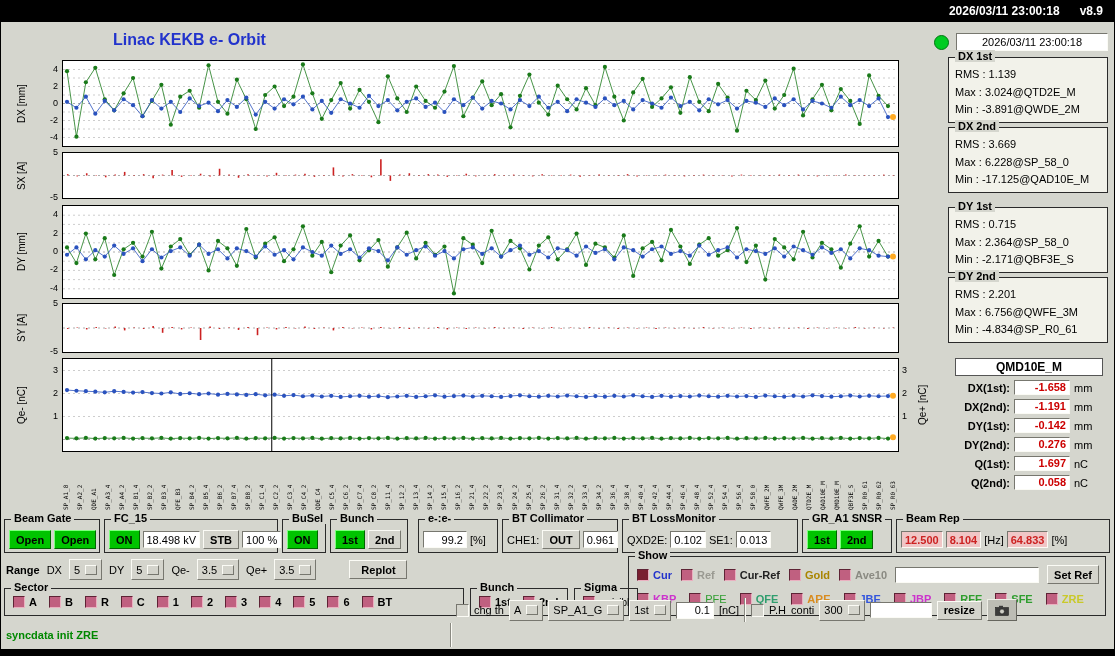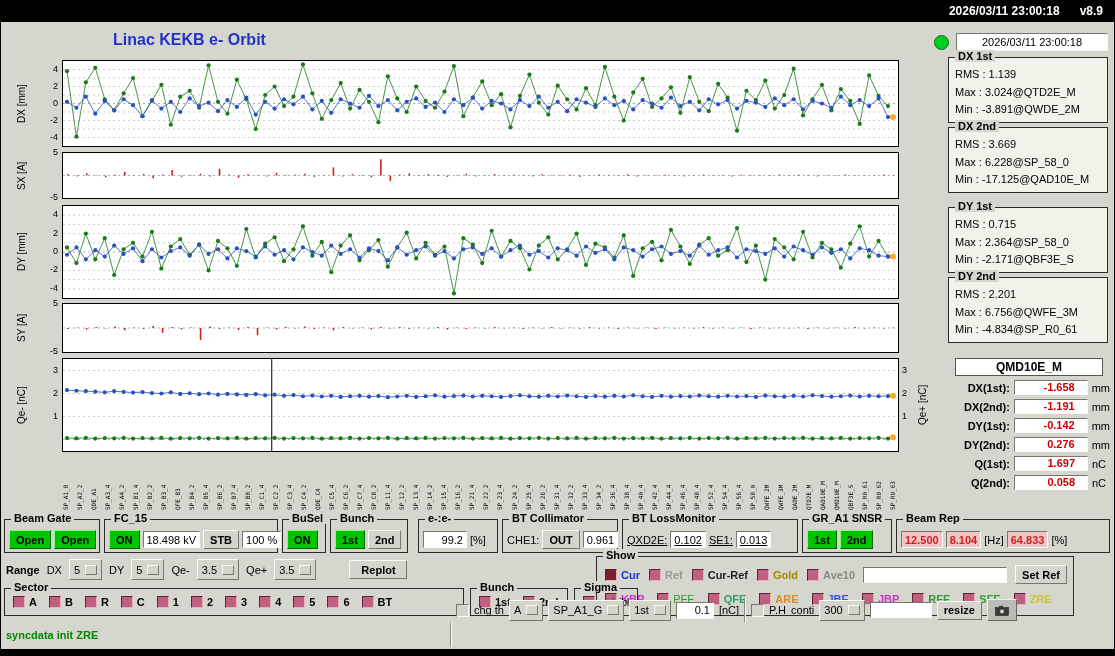--- a/index.html
+++ b/index.html
@@ -29,42 +29,42 @@
   .gbox{position:absolute;border:1px solid #2a2a2a;box-sizing:border-box;}
   .gtitle{position:absolute;top:-8px;left:6px;background:#d5d6ce;padding:0 3px;font-size:11px;
     font-weight:bold;white-space:nowrap;}
   .statbox{left:948px;width:160px;height:66px;background:#f2f2ea;padding:8px 6px 0;}
   .statline{font-size:11px;line-height:1.6;white-space:nowrap;overflow:hidden;}
   #monitor{position:absolute;left:948px;top:358px;width:162px;height:140px;}
   .montitle{width:146px;height:16px;margin:0 auto;background:#fff;border:1px solid #555;
     font-size:12px;font-weight:bold;text-align:center;line-height:16px;}
   .monrow{display:flex;align-items:center;gap:4px;margin-top:4px;padding-left:4px;}
   .monlabel{width:58px;text-align:right;font-size:11px;font-weight:bold;}
-  .monvalue{width:48px;height:13px;font-size:11px;font-weight:bold;text-align:right;padding:0 12px;}
+  .monvalue{width:48px;height:13px;font-size:11px;font-weight:bold;text-align:right;padding:0 3px;}
   .monunit{font-size:11px;}
   .rowbox{top:519px;height:34px;display:flex;align-items:center;gap:3px;padding:7px 4px 0;}
   .btn{height:19px;display:flex;align-items:center;justify-content:center;font-size:11px;
     font-weight:bold;padding:0 6px;box-sizing:border-box;white-space:nowrap;cursor:default;}
   .btn-green{background:#00c400;border-top:1px solid #7dff7d;border-left:1px solid #7dff7d;
     border-bottom:1px solid #006400;border-right:1px solid #006400;}
   .field{height:15px;font-size:11px;display:flex;align-items:center;padding:0 3px;white-space:nowrap;}
   .pink{background:#f0c6c6 !important;color:#cc2222;font-weight:bold;}
   .lbl{font-size:11px;white-space:nowrap;}
   .dd{height:19px;display:flex;align-items:center;gap:5px;padding:0 4px;font-size:11px;white-space:nowrap;}
   .ddmark{width:10px;height:8px;flex:none;}
   .cb{width:10px;height:10px;flex:none;background:#c06080;
     border-top:1px solid #5e2335;border-left:1px solid #5e2335;
     border-bottom:1px solid #eab0c0;border-right:1px solid #eab0c0;}
   .cb-plain{width:11px;height:11px;flex:none;background:#d4d4cc;
     border-top:1px solid #77776f;border-left:1px solid #77776f;
     border-bottom:1px solid #fbfbf5;border-right:1px solid #fbfbf5;}
   .ckitem{display:flex;align-items:center;gap:4px;font-size:11px;font-weight:bold;white-space:nowrap;}
   .rangebar{position:absolute;left:6px;top:559px;height:21px;display:flex;align-items:center;
     gap:7px;font-size:11px;}
-  #showbox{left:596px;top:556px;width:478px;height:60px;}
+  #showbox{left:628px;top:556px;width:478px;height:60px;}
   .showrow1{position:absolute;left:8px;top:8px;right:6px;display:flex;align-items:center;gap:8px;}
   #show-row1-items{display:flex;gap:9px;justify-content:flex-end;}
   .showrow1 input{flex:1;min-width:50px;height:16px;font-size:11px;padding:0 3px;
     box-sizing:border-box;font-family:inherit;}
   .showrow2{position:absolute;left:8px;top:36px;display:flex;gap:13px;}
   #sectorbox{left:4px;top:588px;width:460px;height:28px;}
   #bunchbox2{left:470px;top:588px;width:98px;height:28px;}
   #sigmabox{left:574px;top:588px;width:64px;height:28px;}
   .inrow{position:absolute;left:8px;top:7px;display:flex;gap:12px;align-items:center;}
   .statusmsg{position:absolute;left:6px;top:629px;color:#008800;font-weight:bold;font-size:11px;}
@@ -967,21 +967,21 @@
     <span class="lbl">[%]</span>
   </div>
 
   <div class="gbox rowbox" style="left:502px;width:116px;">
     <span class="gtitle">BT Collimator</span>
     <span class="lbl">CHE1:</span>
     <div class="btn raised">OUT</div>
     <div class="field sunken">0.961</div>
   </div>
 
-  <div class="gbox rowbox" style="left:622px;width:176px;text-decoration:underline;">
+  <div class="gbox rowbox" style="left:622px;width:176px;">
     <span class="gtitle">BT LossMonitor</span>
     <span class="lbl">QXD2E:</span>
     <div class="field sunken">0.102</div>
     <span class="lbl">SE1:</span>
     <div class="field sunken">0.013</div>
   </div>
 
   <div class="gbox rowbox" style="left:802px;width:90px;">
     <span class="gtitle">GR_A1 SNSR</span>
     <div class="btn btn-green">1st</div>

